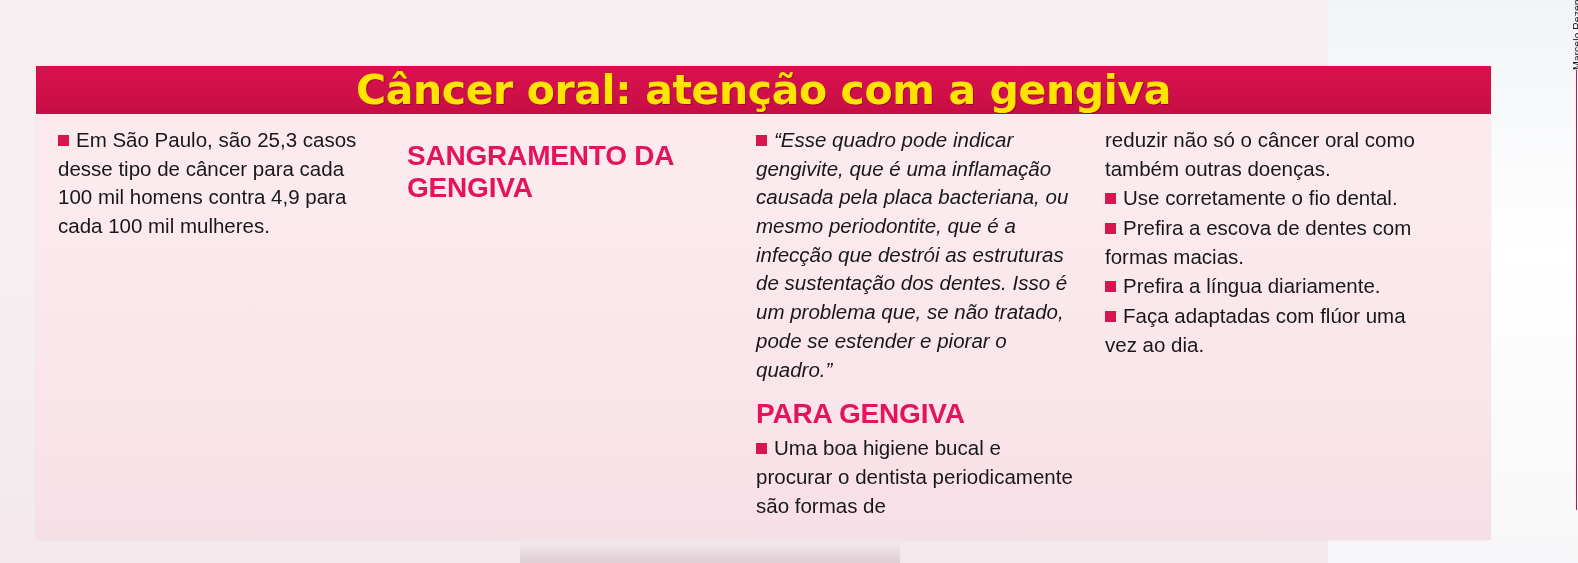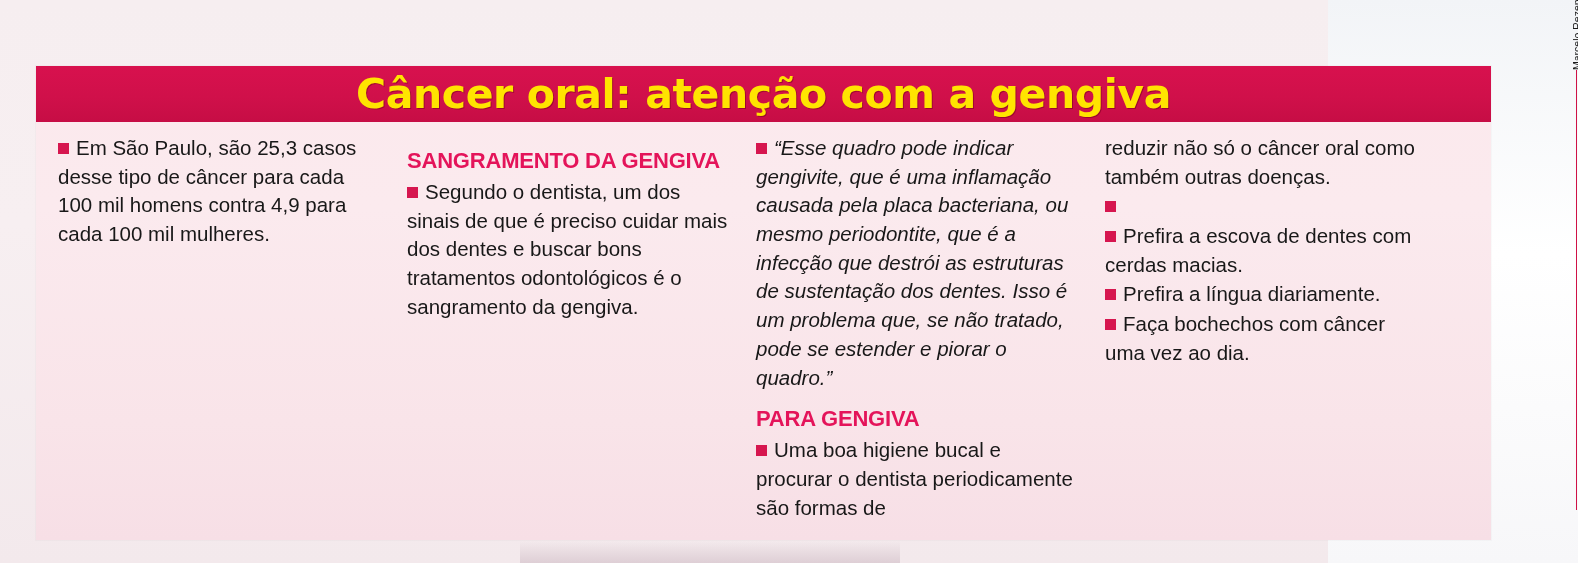--- a/index.html
+++ b/index.html
@@ -36,21 +36,21 @@
     position: absolute;
     left: 36px;
     top: 66px;
     width: 1455px;
     height: 474px;
     background: linear-gradient(180deg, #fbe9ed 0%, #fbeaee 30%, #f9e4e9 75%, #f7dfe6 100%);
     box-shadow: 0 0 0 1px rgba(0,0,0,0.02);
   }
   .headline-bar {
     position: relative;
-    height: 56px;
+    height: 48px;
     background: #d6164f;
     background: linear-gradient(180deg, #d8114e 0%, #d0104a 55%, #c60d45 100%);
     display: flex;
     align-items: center;
     justify-content: center;
   }
   .headline {
     color: #ffe400;
     font-size: 41px;
     font-weight: bold;
@@ -92,21 +92,21 @@
   }
   .underline-link {
     text-decoration: underline;
     text-decoration-color: #d6164f;
     text-decoration-thickness: 2px;
     text-underline-offset: 3px;
   }
   .subhead {
     color: #e4145a;
     font-weight: bold;
-    font-size: 22px;
+    font-size: 28px;
     margin: 14px 0 4px 0;
     font-family: "Liberation Sans", sans-serif;
     letter-spacing: -0.2px;
   }
   .credit {
     position: absolute;
     right: 6px;
     top: 70px;
     width: 28px;
     height: 440px;
@@ -157,48 +157,45 @@
     <div class="columns">
 
       <div class="col">
         <p class="para">
           <span class="bullet"></span><span>Em São Paulo, são 25,3 casos desse tipo de câncer para cada 100 mil homens contra 4,9 para cada 100 mil mulheres.</span>
         </p>
       </div>
 
       <div class="col">
         <div class="subhead">SANGRAMENTO DA GENGIVA</div>
-        <p class="para">
-          <span class="bullet"></span><span>Segundo o dentista, um dos sinais de que é preciso cuidar mais dos dentes e buscar bons tratamentos odontológicos é o sangramento da gengiva.</span>
-        </p>
       </div>
 
       <div class="col">
         <p class="para">
           <span class="bullet"></span><span class="ital">“Esse quadro pode indicar gengivite, que é uma inflamação causada pela placa bacteriana, ou mesmo periodontite, que é a infecção que destrói as estruturas de sustentação dos dentes. Isso é um problema que, se não tratado, pode se estender e piorar o quadro.”</span>
         </p>
         <div class="subhead">PARA GENGIVA</div>
         <p class="para">
           <span class="bullet"></span><span>Uma boa higiene bucal e procurar o dentista periodicamente são formas de</span>
         </p>
       </div>
 
       <div class="col">
         <p class="para">reduzir não só o câncer oral como também outras doenças.</p>
         <p class="para">
-          <span class="bullet"></span>
-        </p>
-        <p class="para">
-          <span class="bullet"></span><span>Prefira a escova de dentes com cerdas macias.</span>
+          <span class="bullet"></span><span>Use corretamente o fio dental.</span>
+        </p>
+        <p class="para">
+          <span class="bullet"></span><span>Prefira a escova de dentes com formas macias.</span>
         </p>
         <p class="para">
           <span class="bullet"></span><span>Prefira a língua diariamente.</span>
         </p>
         <p class="para">
-          <span class="bullet"></span><span>Faça bochechos com câncer uma vez ao dia.</span>
+          <span class="bullet"></span><span>Faça adaptadas com flúor uma vez ao dia.</span>
         </p>
       </div>
 
     </div>
   </div>
 
   <div class="credit-rule"></div>
   <div class="credit">
     <div class="credit-inner">Marcelo Rezende é cirurgião-dentista, especialista em implantes dentários, diretor da Smiling Dental Care, de Manaus (AM).</div>
   </div>

